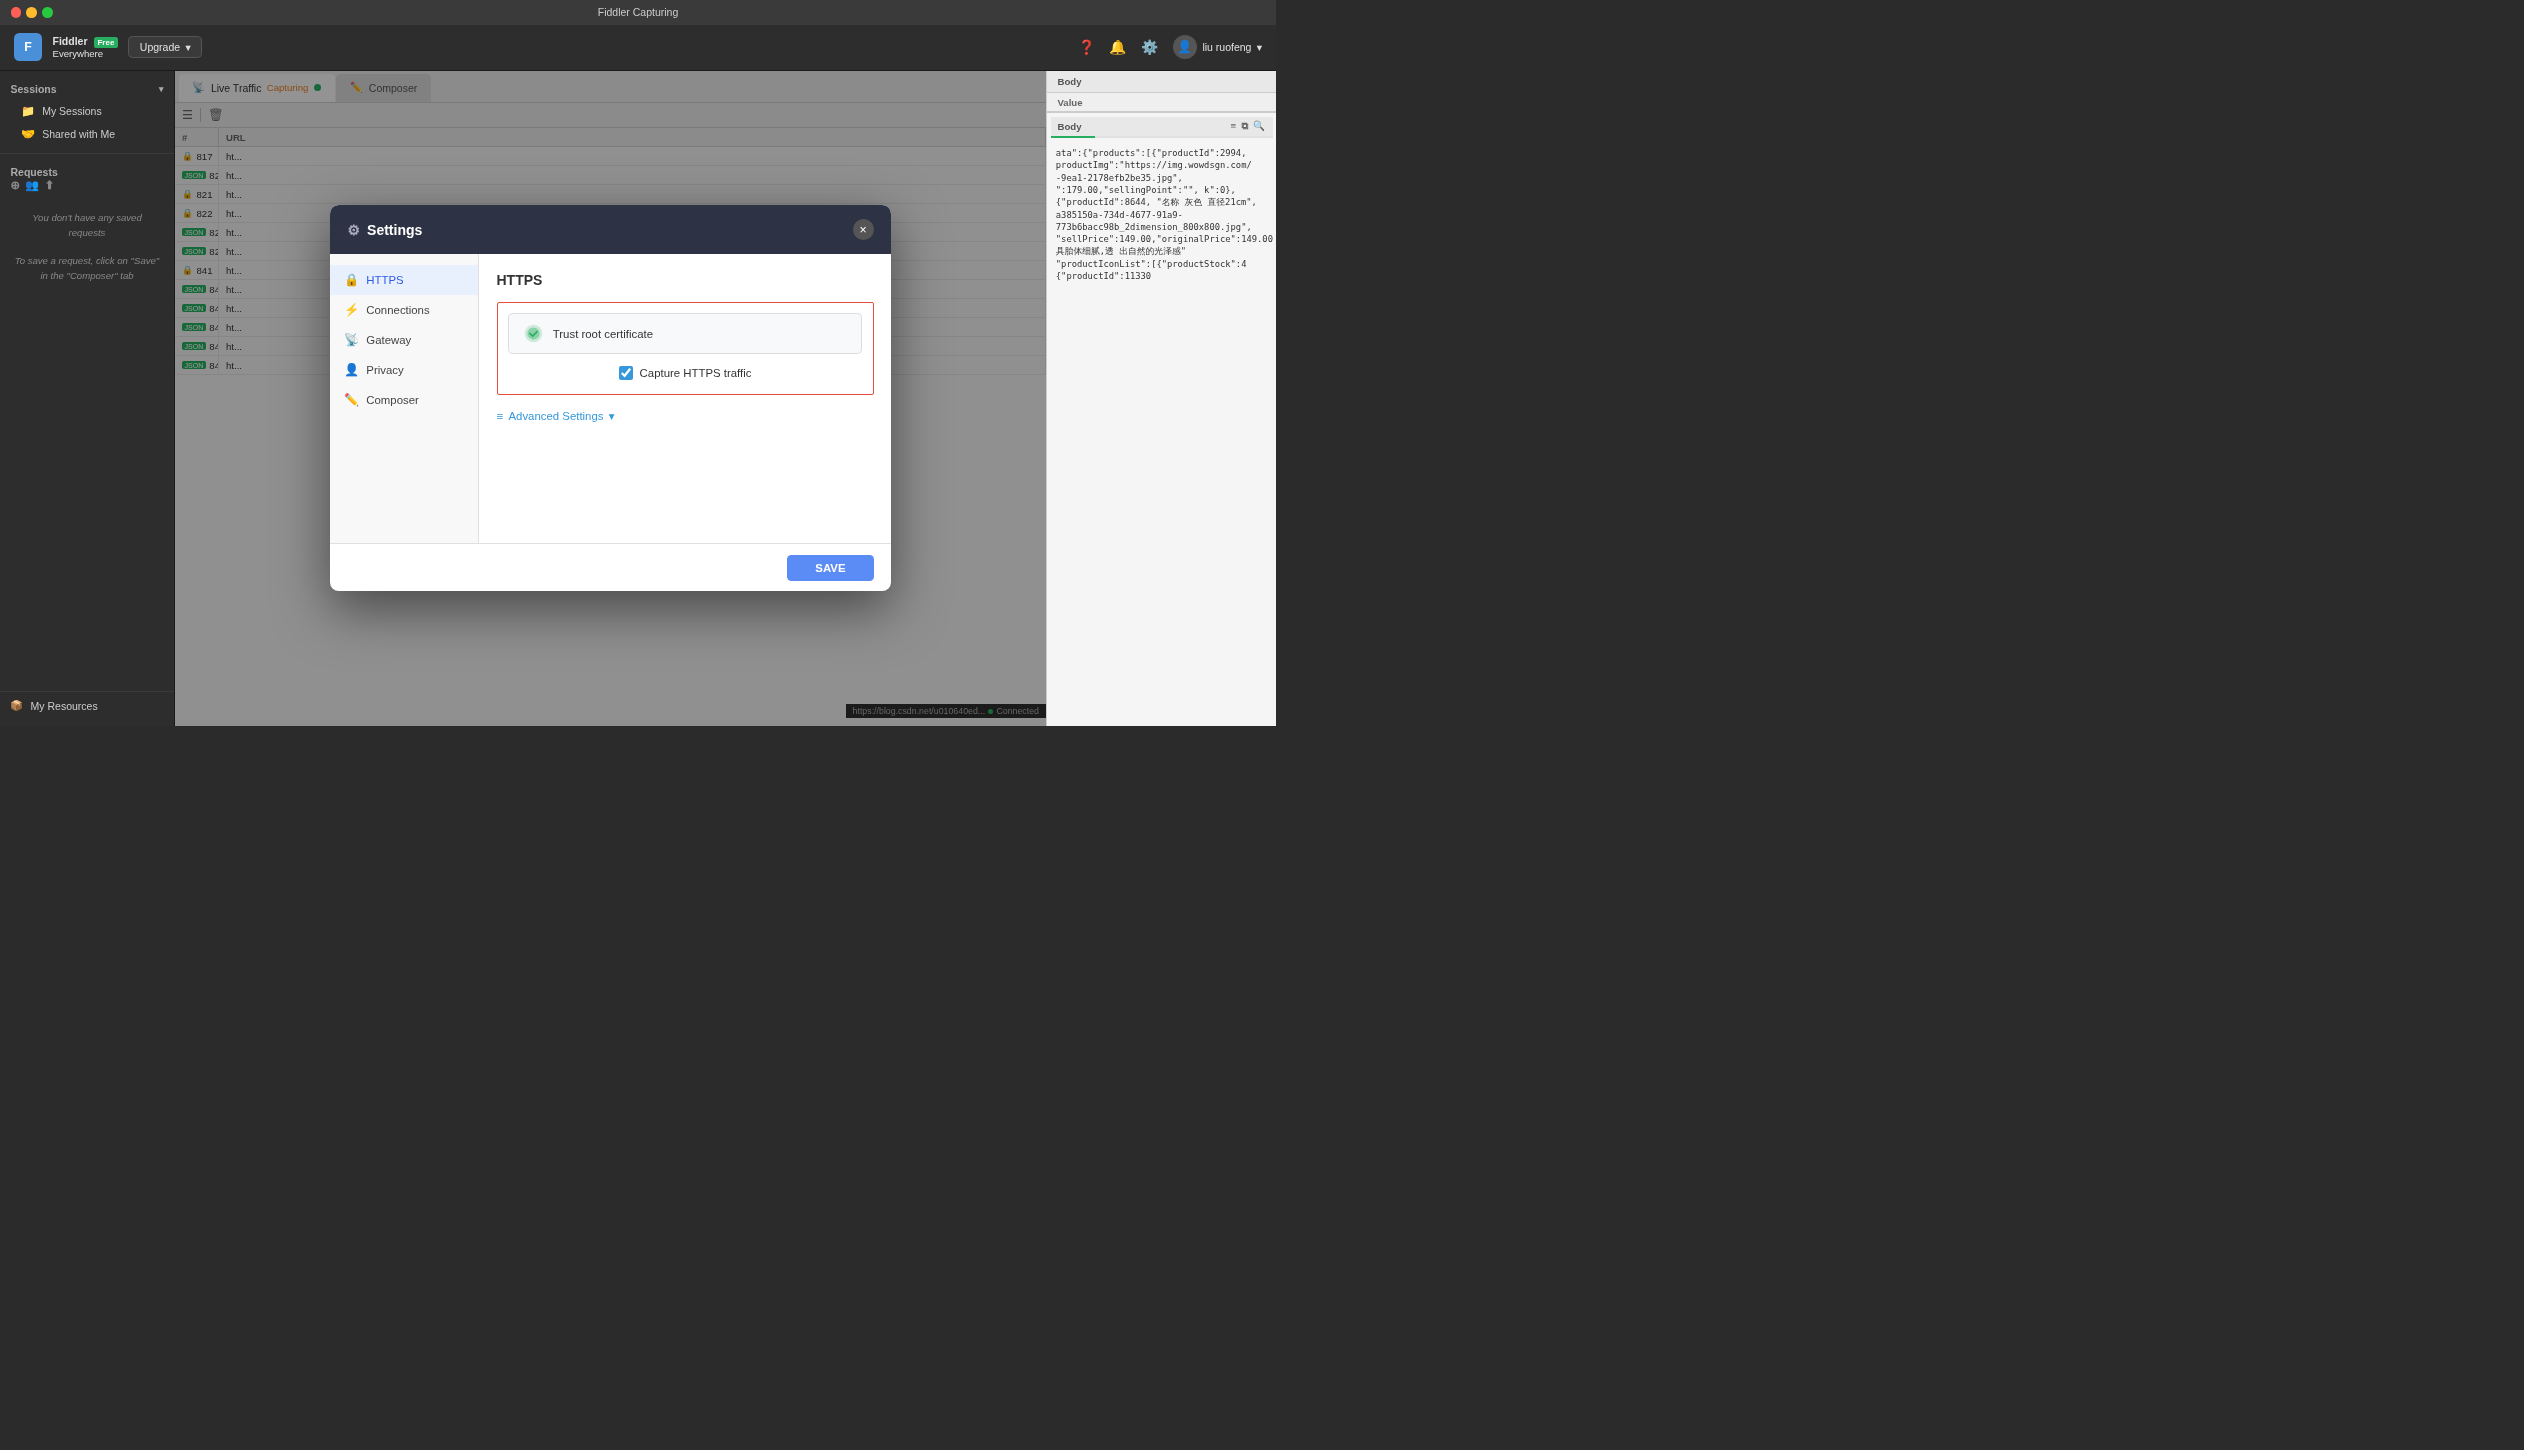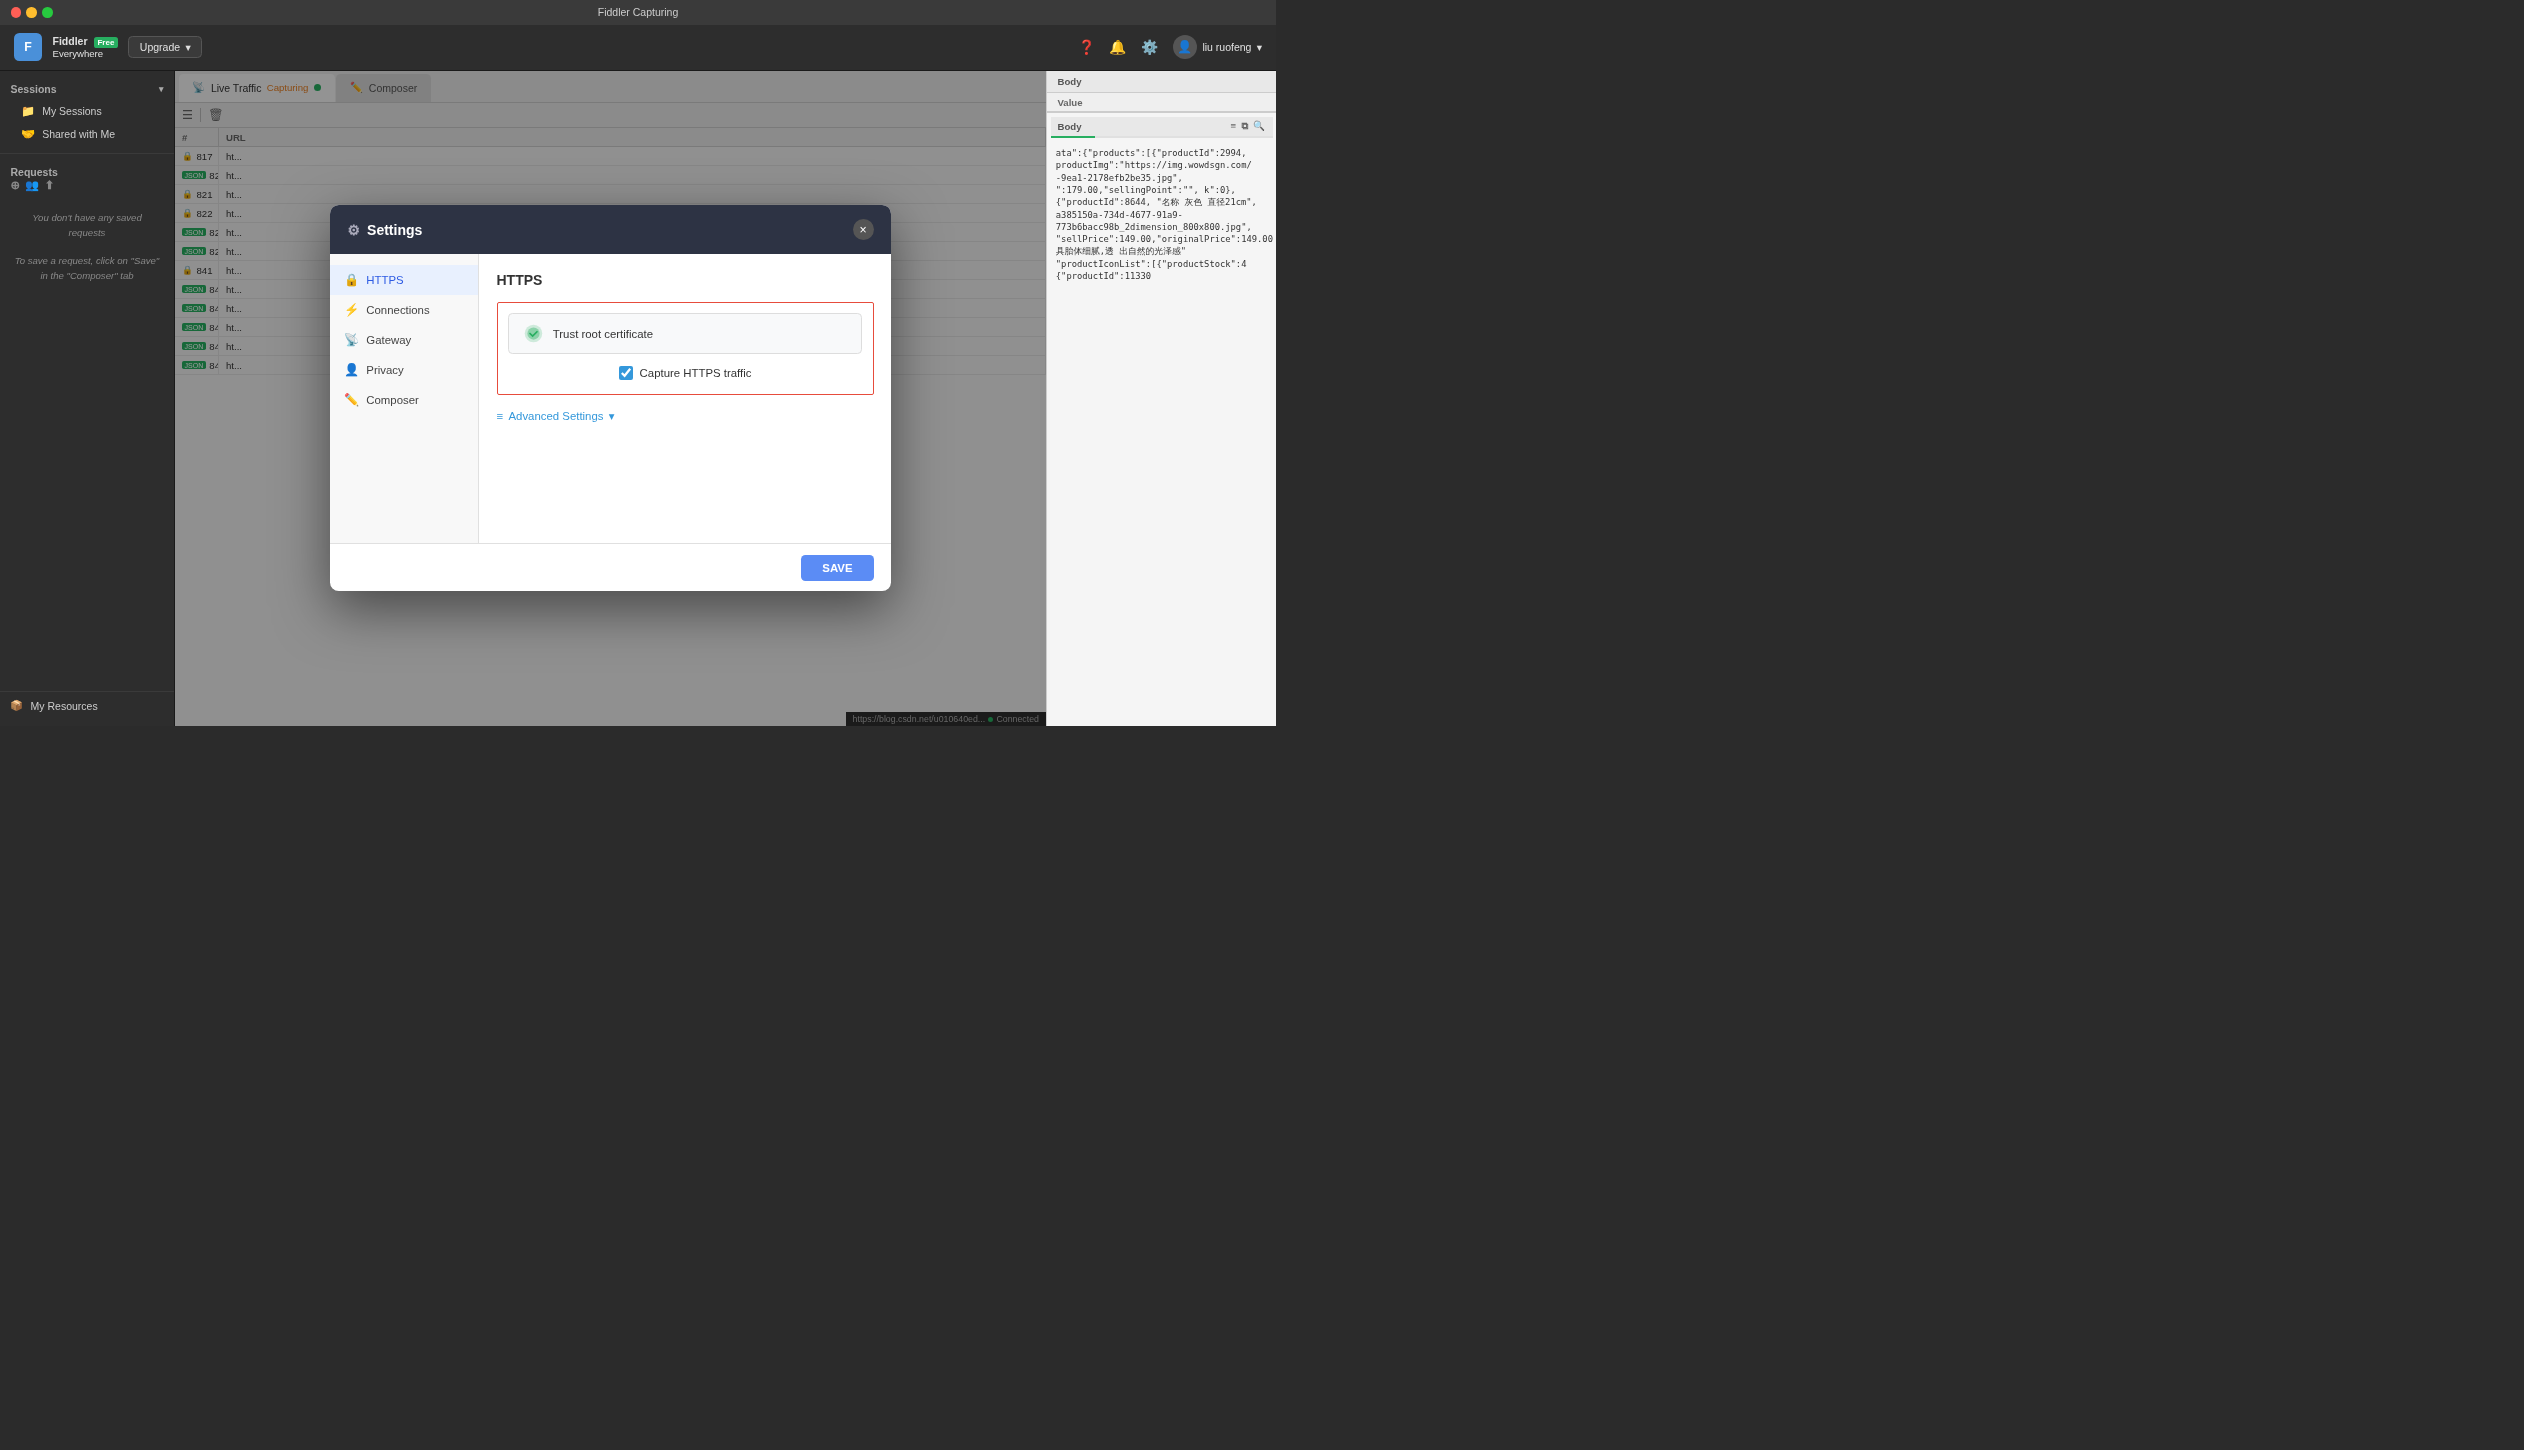--- a/index.html
+++ b/index.html
@@ -540,31 +540,31 @@
     .settings-footer {
       padding: 10.5px 17.5px;
       display: flex;
       justify-content: flex-end;
       border-top: 0.9px solid #e0e0e0;
     }
     .save-btn {
       background: #5b8cf5;
       color: white;
       border: none;
-      padding: 7px 21px;
+      padding: 7px 28px;
       border-radius: 4.4px;
       font-size: 11.4px;
       font-weight: 600;
       cursor: pointer;
     }
 
     
     .status-bar {
       position: absolute;
-      bottom: 0;
+      bottom: 8px;
       right: 0;
       background: #2d2d2d;
       color: #aaa;
       font-size: 8.8px;
       padding: 1.8px 7px;
       display: flex;
       align-items: center;
       gap: 3px;
     }
     .connected-dot {

